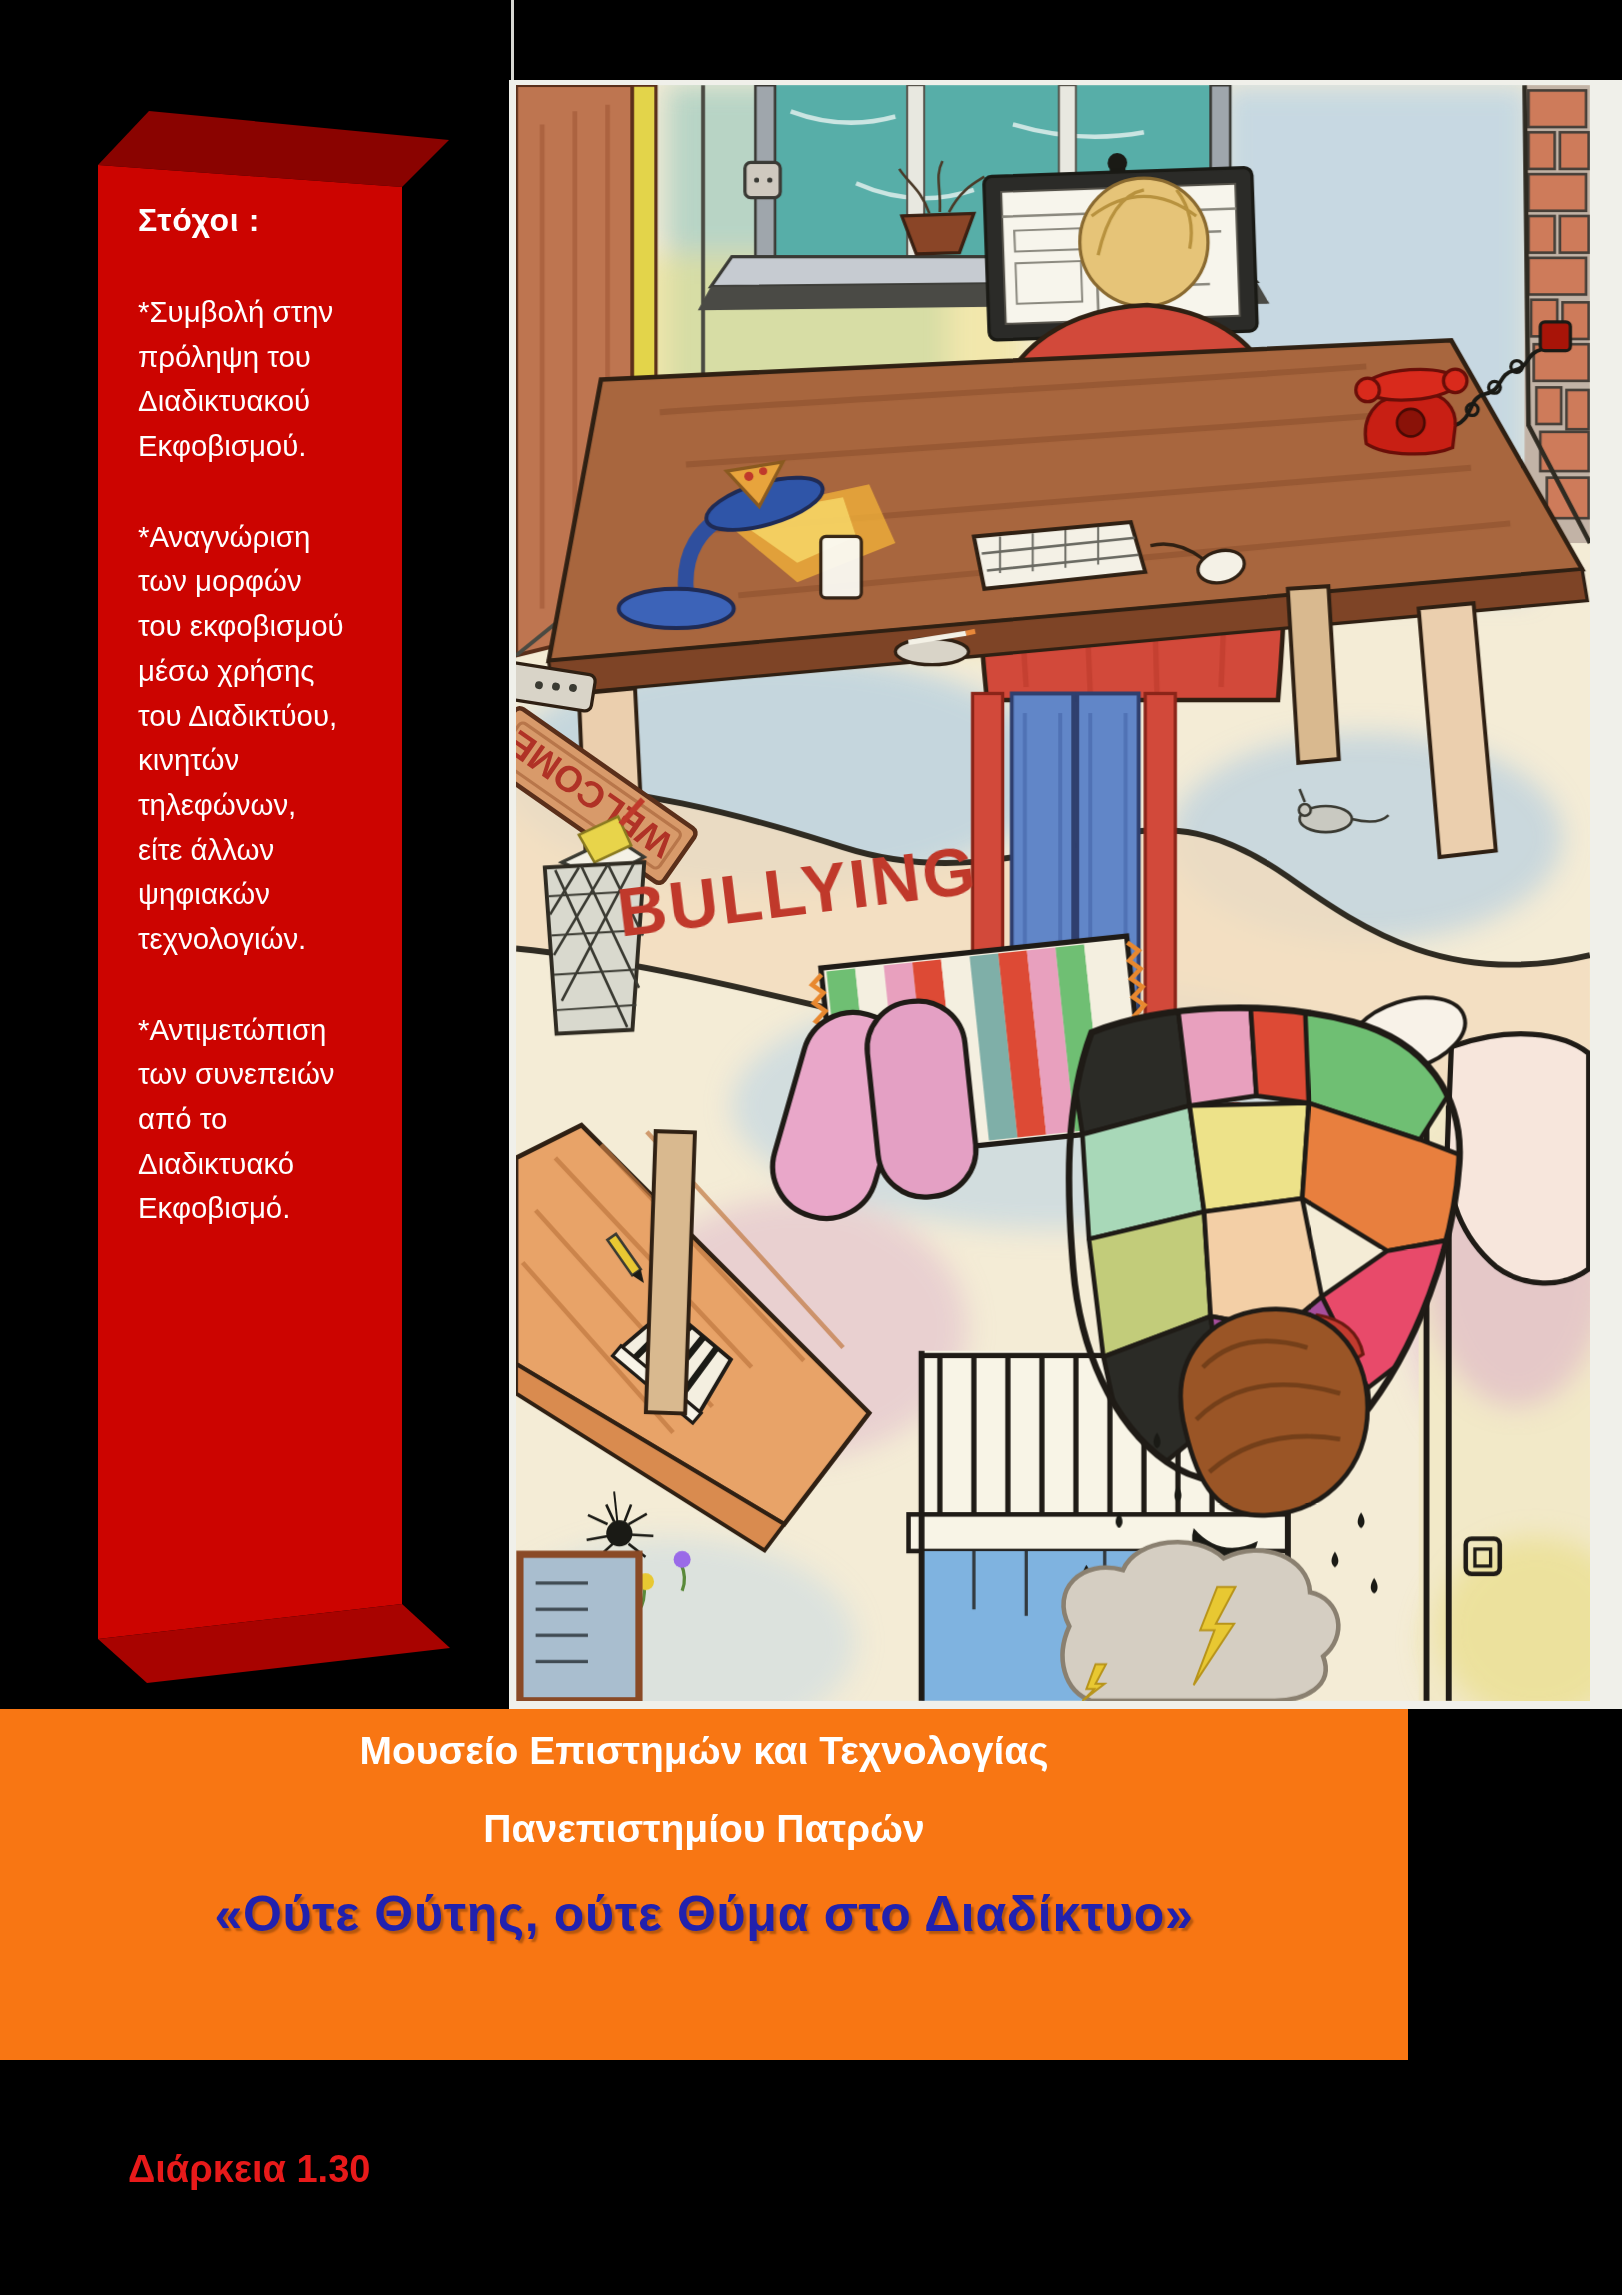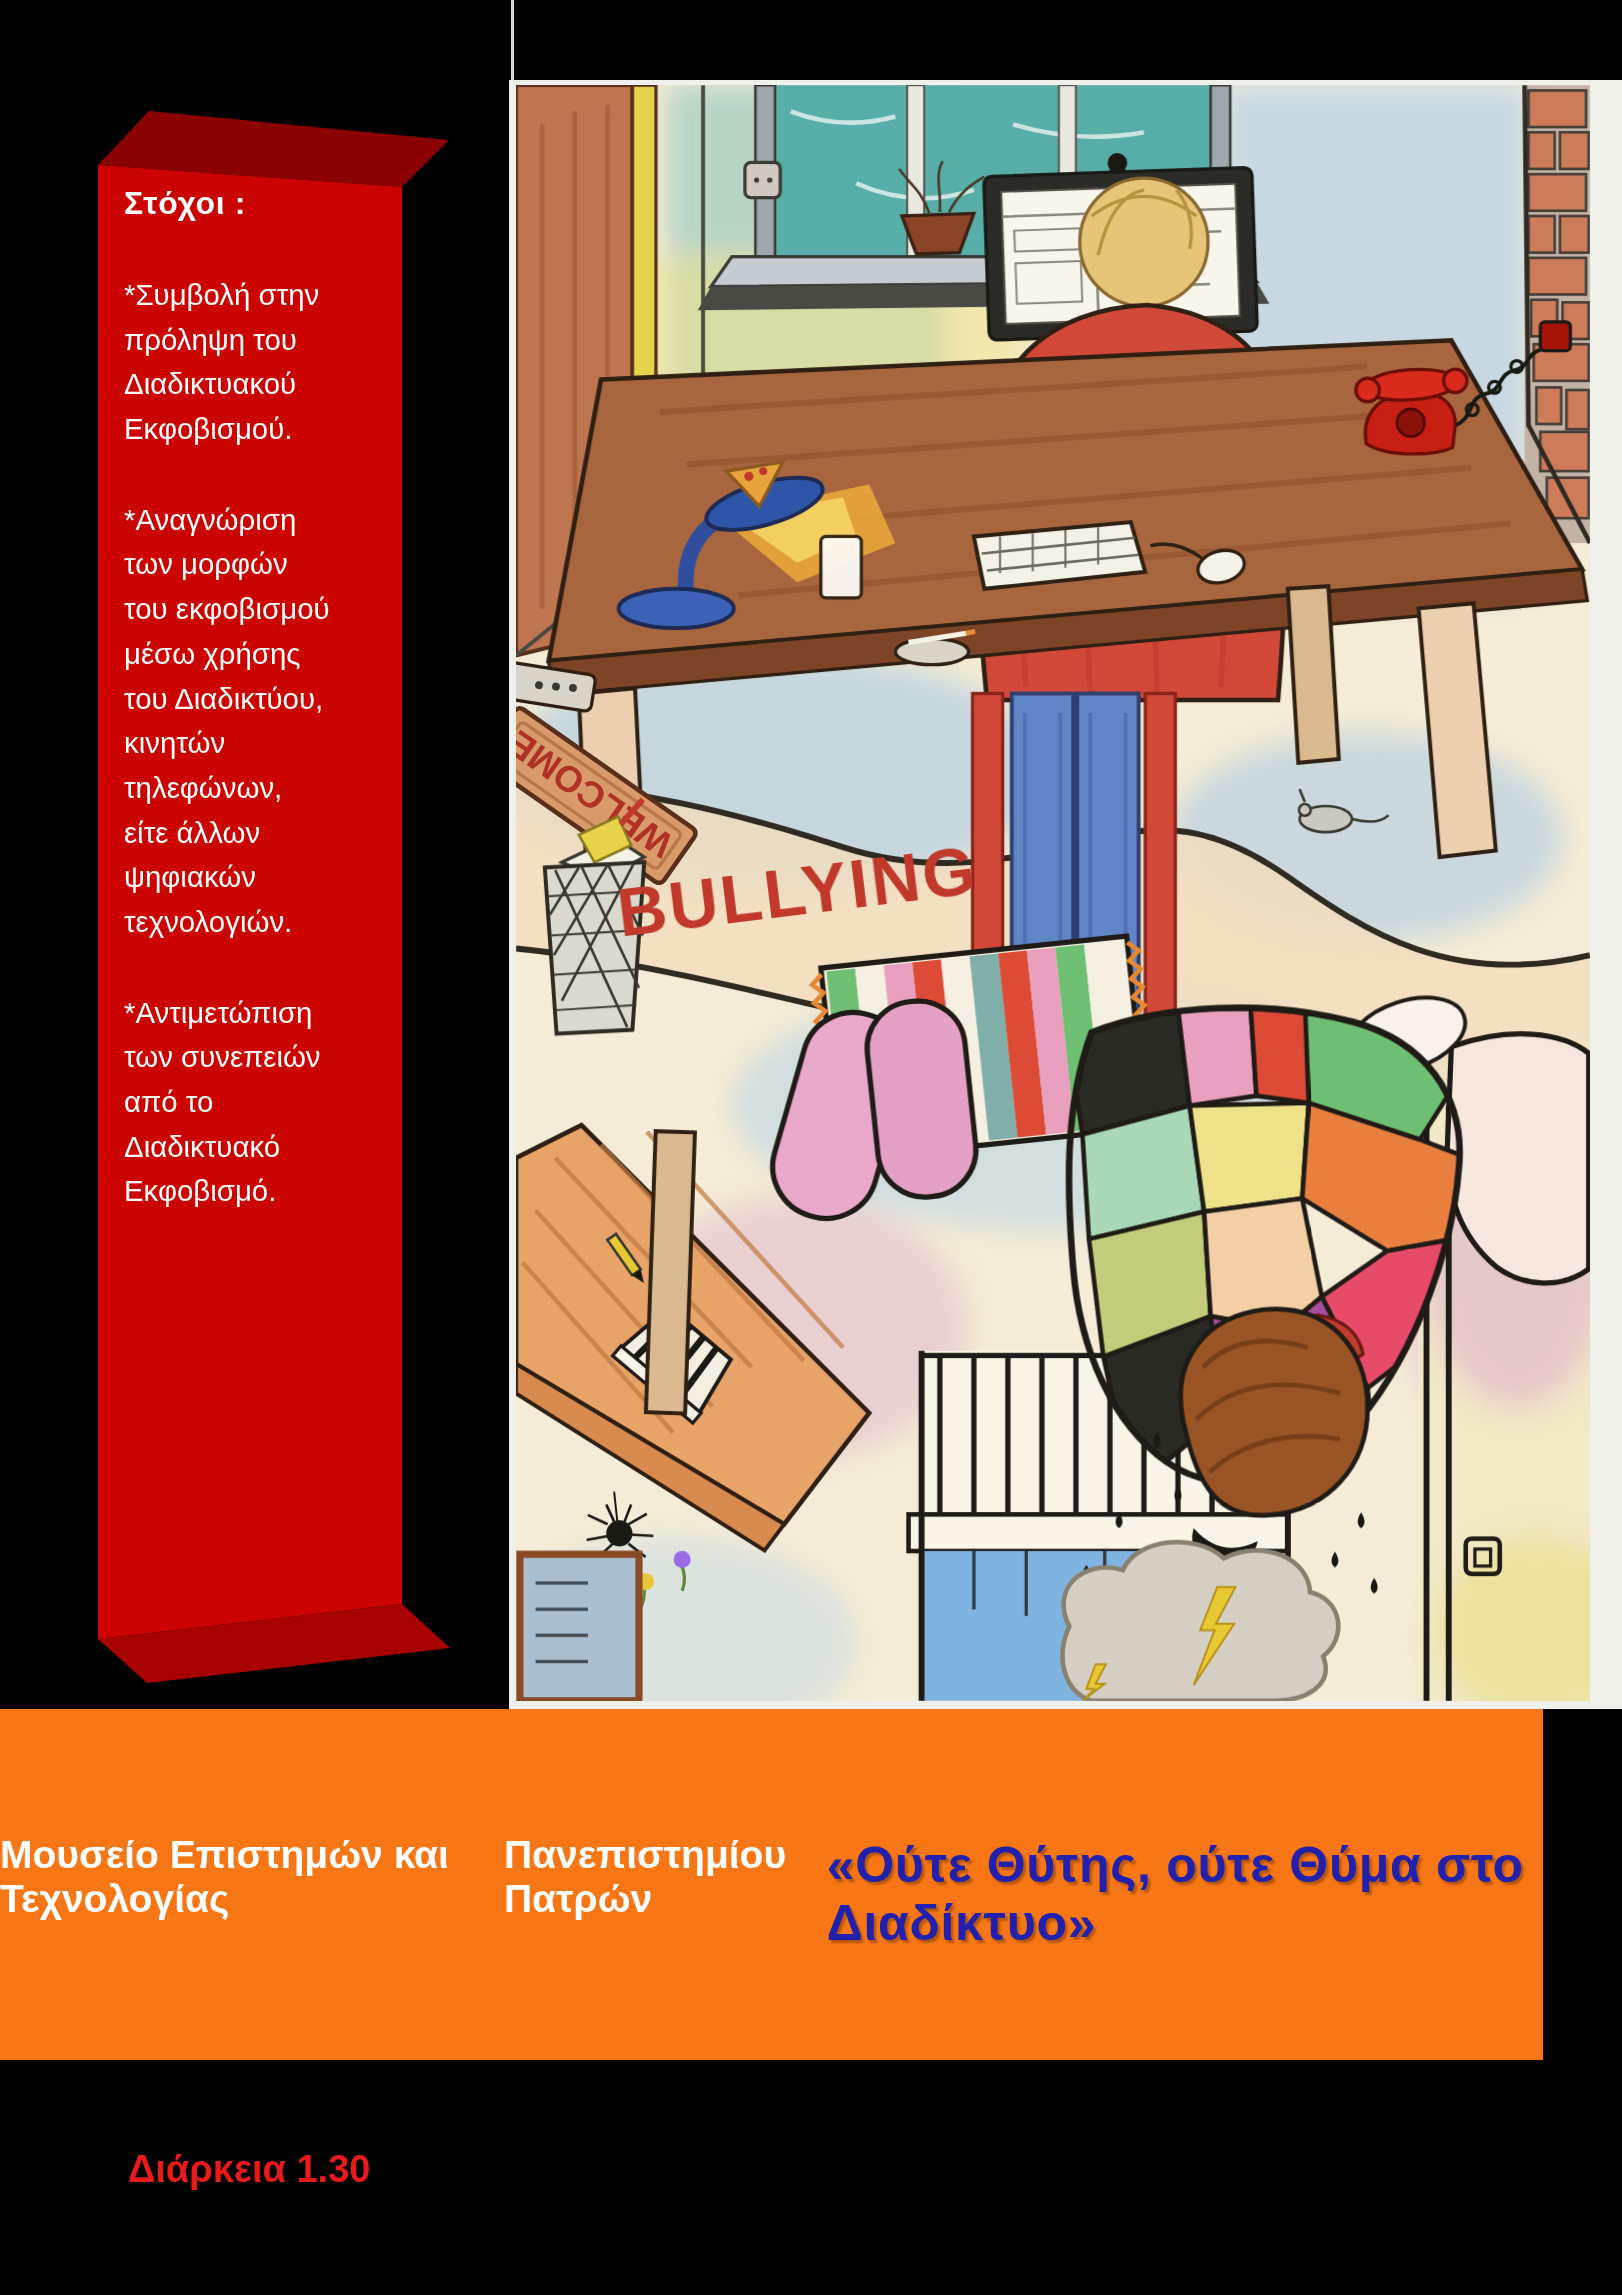--- a/index.html
+++ b/index.html
@@ -6,36 +6,36 @@
   body{
     width:1623px;height:2295px;position:relative;background:#000;
     font-family:"Liberation Sans",sans-serif;overflow:hidden;
   }
   
   .box-face{position:absolute;left:0;top:0;width:1623px;height:2295px;}
   .face-front{background:#CC0400;clip-path:polygon(98px 165px,402px 187px,402px 1604px,98px 1639px);}
   .face-top{background:#8A0300;clip-path:polygon(98px 165px,149px 111px,449px 140px,402px 187px);}
   .face-bottom{background:#A80300;clip-path:polygon(98px 1639px,402px 1604px,450px 1648px,147px 1683px);}
   .goals{
-    position:absolute;left:98px;top:151px;width:304px;height:1440px;
-    box-sizing:border-box;padding:34px 17px 0 26px;color:#fff;
+    position:absolute;left:98px;top:168px;width:304px;height:1440px;
+    box-sizing:border-box;padding:34px 17px 0 40px;color:#fff;
   }
   .goals h2{margin:0 0 51px 0;font-size:32px;font-weight:bold;letter-spacing:0.7px;}
   .goals p{margin:12px 0 46px 0;font-size:29.4px;line-height:1.52;white-space:pre-line;}
   
   .photo-frame{
     position:absolute;left:509px;top:80px;width:1114px;height:1629px;
     background:#F0F0EA;
   }
   .photo-frame svg{position:absolute;left:6.5px;top:5.2px;}
   .top-line{position:absolute;left:511px;top:0;width:2.6px;height:85px;background:#D8D8D2;}
   
   .banner{
-    position:absolute;left:0;top:1709px;width:1543px;height:351px;background:#F87613;
-    display:flex;flex-direction:row;align-items:center;box-sizing:border-box;padding-top:19.6px;
+    position:absolute;left:0;top:1709px;width:1408px;height:351px;background:#F87613;
+    display:flex;flex-direction:column;align-items:center;box-sizing:border-box;padding-top:19.6px;
   }
   .banner .b1{color:#fff;font-size:39px;font-weight:bold;margin-bottom:34px;}
   .banner .b2{color:#fff;font-size:39px;font-weight:bold;margin-bottom:34px;}
   .banner .b3{color:#fff;font-size:27.5px;margin-bottom:17px;}
   .banner .headline{
     color:#2121AE;font-size:50px;font-weight:bold;letter-spacing:0.7px;
     text-shadow:2.6px 2.6px 2px rgba(60,30,0,0.35);
   }
   
   .footer{position:absolute;left:0;top:2060px;width:1623px;height:236px;background:#000;}

